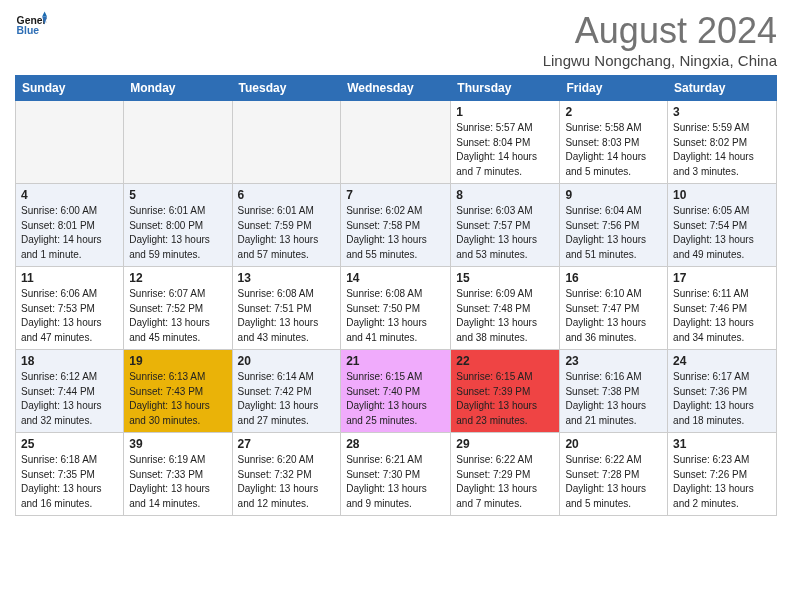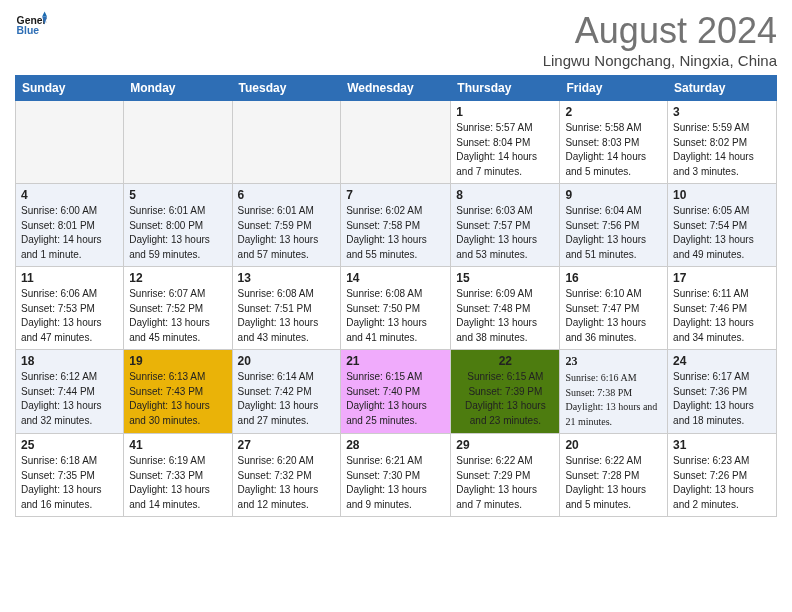--- a/index.html
+++ b/index.html
@@ -201,40 +201,40 @@
           <div class="day-info">Sunrise: 6:13 AM<br>Sunset: 7:43 PM<br>Daylight: 13 hours and 30 minutes.</div>
         </td>
         <td style="background: rgb(238, 242, 249);">
           <span class="day-number">20</span>
           <div class="day-info">Sunrise: 6:14 AM<br>Sunset: 7:42 PM<br>Daylight: 13 hours and 27 minutes.</div>
         </td>
         <td style="background: #f0abfc;">
           <span class="day-number">21</span>
           <div class="day-info">Sunrise: 6:15 AM<br>Sunset: 7:40 PM<br>Daylight: 13 hours and 25 minutes.</div>
         </td>
-        <td style="background: #4d7c0f; text-align: center;">
+        <td style="background: #ef4444;">
           <span class="day-number">22</span>
           <div class="day-info">Sunrise: 6:15 AM<br>Sunset: 7:39 PM<br>Daylight: 13 hours and 23 minutes.</div>
         </td>
-        <td style="background: rgb(238, 242, 249); font-family: Liberation Serif, serif;">
+        <td style="background: rgb(238, 242, 249);">
           <span class="day-number">23</span>
           <div class="day-info">Sunrise: 6:16 AM<br>Sunset: 7:38 PM<br>Daylight: 13 hours and 21 minutes.</div>
         </td>
         <td style="background: rgb(238, 242, 249);">
           <span class="day-number">24</span>
           <div class="day-info">Sunrise: 6:17 AM<br>Sunset: 7:36 PM<br>Daylight: 13 hours and 18 minutes.</div>
         </td>
       </tr>
       <tr>
         <td>
           <span class="day-number">25</span>
           <div class="day-info">Sunrise: 6:18 AM<br>Sunset: 7:35 PM<br>Daylight: 13 hours and 16 minutes.</div>
         </td>
         <td>
-          <span class="day-number">41</span>
+          <span class="day-number">39</span>
           <div class="day-info">Sunrise: 6:19 AM<br>Sunset: 7:33 PM<br>Daylight: 13 hours and 14 minutes.</div>
         </td>
         <td>
           <span class="day-number">27</span>
           <div class="day-info">Sunrise: 6:20 AM<br>Sunset: 7:32 PM<br>Daylight: 13 hours and 12 minutes.</div>
         </td>
         <td>
           <span class="day-number">28</span>
           <div class="day-info">Sunrise: 6:21 AM<br>Sunset: 7:30 PM<br>Daylight: 13 hours and 9 minutes.</div>
         </td>

